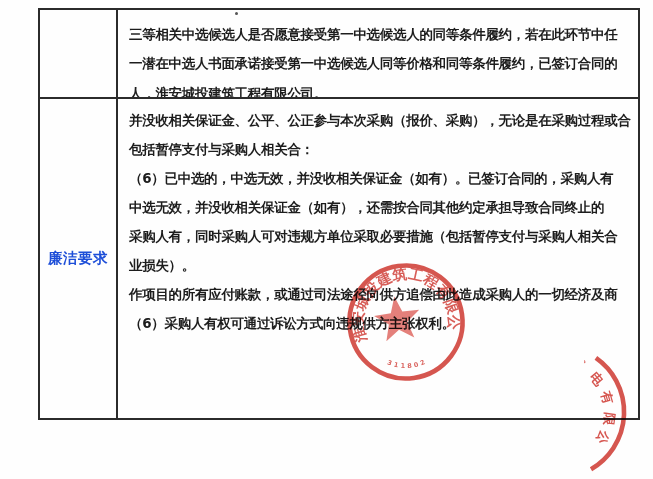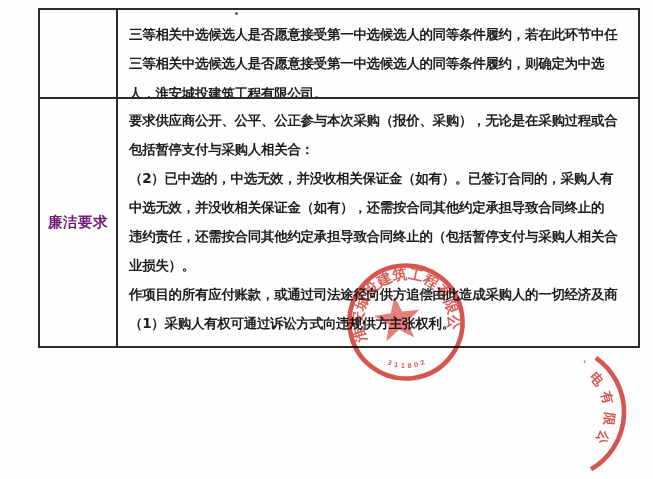--- a/index.html
+++ b/index.html
@@ -5,31 +5,31 @@
   html,body{margin:0;padding:0;background:#ffffff;}
   .page{
     position:relative;
     width:653px;height:479px;
     background:#fefefe;
     overflow:hidden;
     font-family:"DejaVu Sans","Liberation Sans",sans-serif;
   }
   .speck{position:absolute;left:235px;top:12px;width:3px;height:3px;background:#555;border-radius:50%;}
   .doc-table{
-    position:absolute;left:38px;top:8px;width:602px;height:340px;
+    position:absolute;left:38px;top:8px;width:602px;height:412px;
     box-sizing:border-box;border:2px solid #2b2b2b;
     display:flex;flex-direction:column;background:transparent;
   }
   .t-row{display:flex;box-sizing:border-box;}
   .t-row.first{height:89px;border-bottom:2px solid #2b2b2b;}
   .t-row.second{flex:1;}
   .cell-label{
     width:78px;box-sizing:border-box;border-right:2px solid #2b2b2b;
     display:flex;align-items:center;justify-content:center;
-    font-size:14.5px;font-weight:bold;color:#701a75;letter-spacing:0.5px;
+    font-size:14.5px;font-weight:bold;color:#1d4ed8;letter-spacing:0.5px;
     white-space:nowrap;
   }
   .cell-body{flex:1;box-sizing:border-box;padding:10px 0 0 11px;overflow:hidden;}
   .t-row.second .cell-body{padding-top:7px;}
   .tline{
     height:29.5px;display:flex;align-items:center;
     font-size:13.5px;font-weight:bold;color:#1d1d1d;
     letter-spacing:-0.3px;white-space:nowrap;
   }
   .t-row.second .tline{height:29.1px;}
@@ -44,36 +44,36 @@
 <div class="page">
 
   <span class="speck"></span>
 
   <div class="doc-table">
 
     <div class="t-row first">
       <div class="cell-label"></div>
       <div class="cell-body">
         <div class="tline">三等相关中选候选人是否愿意接受第一中选候选人的同等条件履约，若在此环节中任</div>
-        <div class="tline">三等相关中选候选人是否愿意接受第一中选候选人的同等条件履约，则确定为中选</div>
+        <div class="tline">一潜在中选人书面承诺接受第一中选候选人同等价格和同等条件履约，已签订合同的</div>
         <div class="tline">人，淮安城投建筑工程有限公司。</div>
       </div>
     </div>
 
     <div class="t-row second">
       <div class="cell-label">廉洁要求</div>
       <div class="cell-body">
-        <div class="tline">要求供应商公开、公平、公正参与本次采购（报价、采购），无论是在采购过程或合</div>
+        <div class="tline">并没收相关保证金、公平、公正参与本次采购（报价、采购），无论是在采购过程或合</div>
         <div class="tline">包括暂停支付与采购人相关合：</div>
-        <div class="tline">（2）已中选的，中选无效，并没收相关保证金（如有）。已签订合同的，采购人有</div>
+        <div class="tline">（6）已中选的，中选无效，并没收相关保证金（如有）。已签订合同的，采购人有</div>
         <div class="tline">中选无效，并没收相关保证金（如有），还需按合同其他约定承担导致合同终止的</div>
-        <div class="tline">违约责任，还需按合同其他约定承担导致合同终止的（包括暂停支付与采购人相关合</div>
+        <div class="tline">采购人有，同时采购人可对违规方单位采取必要措施（包括暂停支付与采购人相关合</div>
         <div class="tline">业损失）。</div>
         <div class="tline">作项目的所有应付账款，或通过司法途径向供方追偿由此造成采购人的一切经济及商</div>
-        <div class="tline">（1）采购人有权可通过诉讼方式向违规供方主张权利。</div>
+        <div class="tline">（6）采购人有权可通过诉讼方式向违规供方主张权利。</div>
       </div>
     </div>
 
   </div>
 
   <svg class="seal seal-main" width="160" height="160" viewBox="0 0 160 160">
     <defs>
       <path id="sealTopArc" d="M 35.6 91.7 A 43 43 0 1 1 116.4 91.7" fill="none"></path>
       <path id="sealBottomArc" d="M 49.6 114.7 A 46 46 0 0 0 102.4 114.7" fill="none"></path>
     </defs>

